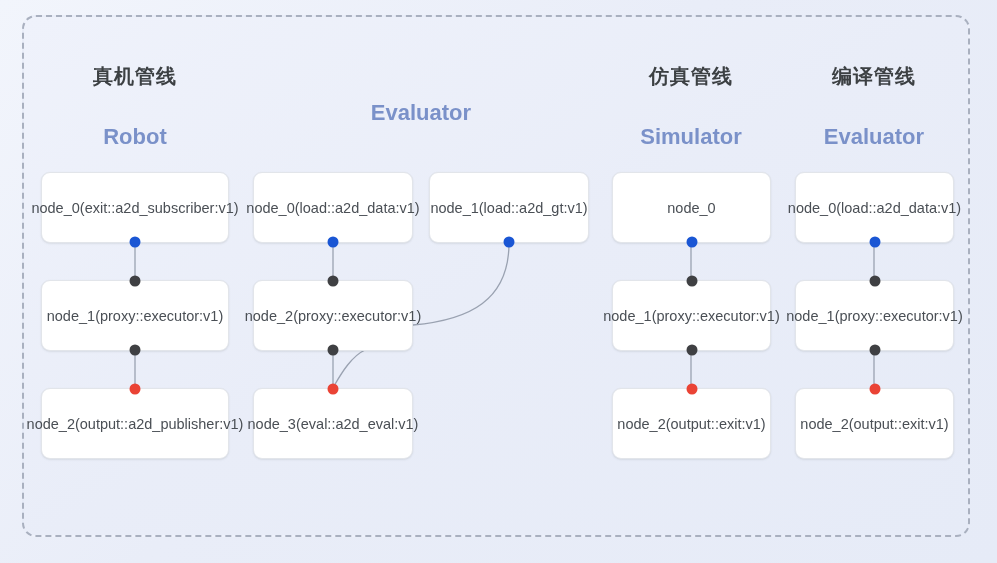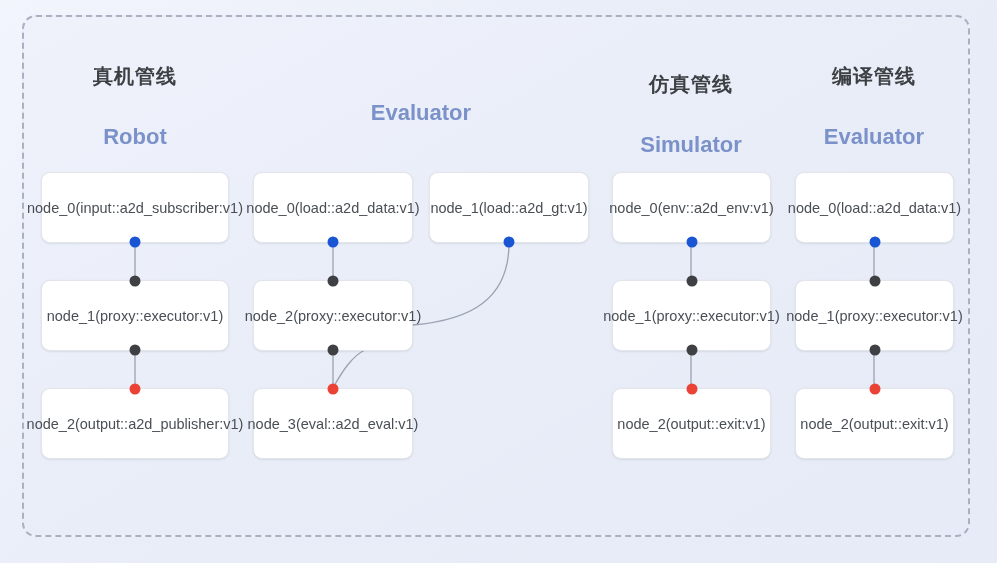--- a/index.html
+++ b/index.html
@@ -116,33 +116,33 @@
 
   <div class="col-head" style="left:35px;top:64px;width:200px;">
     <div class="col-title">真机管线</div>
     <div class="col-sub" style="margin-top:36px;">Robot</div>
   </div>
 
   <div class="col-head" style="left:321px;top:64px;width:200px;">
     <div class="col-sub" style="margin-top:36px;">Evaluator</div>
   </div>
 
-  <div class="col-head" style="left:591px;top:72px;width:200px;">
+  <div class="col-head" style="left:591px;top:64px;width:200px;">
     <div class="col-title">仿真管线</div>
     <div class="col-sub" style="margin-top:36px;">Simulator</div>
   </div>
 
   <div class="col-head" style="left:774px;top:64px;width:200px;">
     <div class="col-title">编译管线</div>
     <div class="col-sub" style="margin-top:36px;">Evaluator</div>
   </div>
 
   <div class="node" style="left:41px;top:172px;width:188px;height:71px;">
     <div class="node-name">node_0</div>
-    <div class="node-type">(input::a2d_subscriber:v1)</div>
+    <div class="node-type">(exit::a2d_subscriber:v1)</div>
     <span class="port port-out-blue" style="left:50%;top:100%;"></span>
   </div>
 
   <div class="node" style="left:41px;top:280px;width:188px;height:71px;">
     <div class="node-name">node_1</div>
     <div class="node-type">(proxy::executor:v1)</div>
     <span class="port port-in" style="left:50%;top:0%;"></span>
     <span class="port port-in" style="left:50%;top:100%;"></span>
   </div>
 
@@ -172,21 +172,20 @@
   </div>
 
   <div class="node" style="left:253px;top:388px;width:160px;height:71px;">
     <div class="node-name">node_3</div>
     <div class="node-type">(eval::a2d_eval:v1)</div>
     <span class="port port-out-red" style="left:50%;top:0%;"></span>
   </div>
 
   <div class="node" style="left:612px;top:172px;width:159px;height:71px;">
     <div class="node-name">node_0</div>
-    <div class="node-type">(env::a2d_env:v1)</div>
     <span class="port port-out-blue" style="left:50%;top:100%;"></span>
   </div>
 
   <div class="node" style="left:612px;top:280px;width:159px;height:71px;">
     <div class="node-name">node_1</div>
     <div class="node-type">(proxy::executor:v1)</div>
     <span class="port port-in" style="left:50%;top:0%;"></span>
     <span class="port port-in" style="left:50%;top:100%;"></span>
   </div>
 

